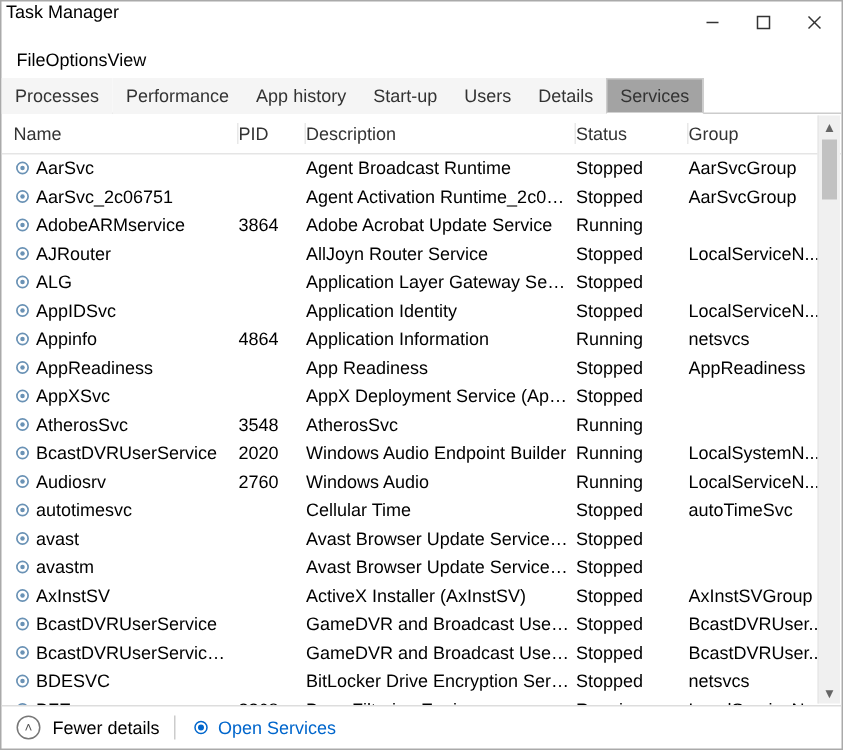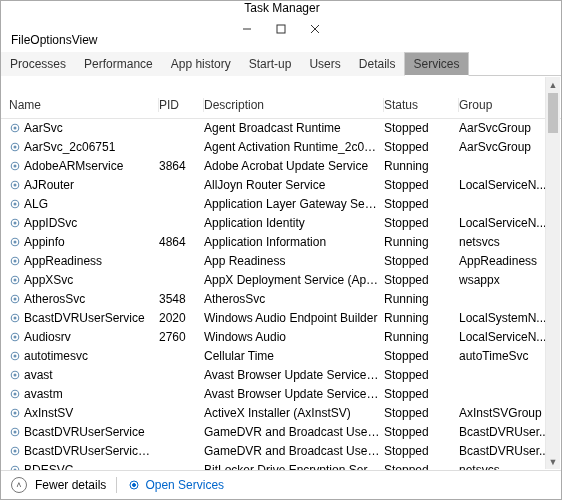--- a/index.html
+++ b/index.html
@@ -1,28 +1,28 @@
 <!DOCTYPE html>
 <html><head>
 <meta charset="utf-8">
 <style>
 * { box-sizing: border-box; margin: 0; padding: 0; font-family: "Segoe UI", sans-serif; }
 body { width: 562px; height: 500px; background: #fff; overflow: hidden; display: flex; flex-direction: column; border: 1px solid #aaa; font-size: 12px; }
-.titlebar { display: flex; align-items: center; height: 30px; padding: 0 20px; flex-direction: column; }
+.titlebar { display: flex; height: 30px; padding: 0 1px; }
 .titlebar-title { flex: 1; font-size: 12px; padding-left: 2px; }
 .win-controls { display: flex; }
 .win-btn { width: 34px; height: 28px; display: flex; align-items: center; justify-content: center; color: #333; }
 .win-btn svg { stroke: #333; stroke-width: 1; fill: none; }
 .menubar { display: flex; gap: 0; padding: 2px 10px 4px 10px; font-size: 12px; }
 .menubar span { }
 .tabs { display: flex; border-bottom: 1px solid #ccc; font-size: 12px; }
 .tab { padding: 4px 8px; border: 1px solid transparent; border-bottom: none; position: relative; top: 1px; background: #f5f5f5; color: #333; }
 .tab.active { background: #a3a3a3; border-color: #ccc; border-bottom: 1px solid #fff; }
 .table-wrap { flex: 1; overflow: hidden; position: relative; }
-.table-header { display: flex; border-bottom: 1px solid #e5e5e5; padding: 6px 0 6px 8px; font-size: 12px; color: #333; margin-top: 16px; }
+.table-header { display: flex; border-bottom: 1px solid #e5e5e5; padding: 6px 0 6px 8px; font-size: 12px; color: #333; }
 .col-name { width: 150px; }
 .col-pid { width: 45px; }
 .col-desc { width: 180px; }
 .col-status { width: 75px; }
 .col-group { flex: 1; }
 .rows { overflow-y: hidden; height: 410px; }
 .row { display: flex; padding: 1px 0 1px 8px; font-size: 12px; white-space: nowrap; line-height: 17px; }
 .row .cell { overflow: hidden; text-overflow: ellipsis; padding-right: 4px; }
 .gear { display: inline-block; width: 12px; height: 12px; vertical-align: -2px; margin-right: 3px; }
 .scrollbar { position: absolute; right: 1px; top: 1px; bottom: 1px; width: 15px; background: #f0f0f0; border-left: 1px solid #e8e8e8; }
@@ -166,21 +166,20 @@
         <div class="cell col-group">AppReadiness</div>
       </div>
       <div class="row">
         <div class="cell col-name"><svg class="gear" viewBox="0 0 16 16">
             <circle cx="8" cy="8" r="5" fill="none" stroke="#6a92b5" stroke-width="1.5"></circle>
             <circle cx="8" cy="8" r="2" fill="#6a92b5"></circle>
           </svg><span>AppXSvc</span></div>
         <div class="cell col-pid"></div>
         <div class="cell col-desc">AppX Deployment Service (AppXSVC)</div>
         <div class="cell col-status">Stopped</div>
-        <div class="cell col-group">wsappx</div>
       </div>
       <div class="row">
         <div class="cell col-name"><svg class="gear" viewBox="0 0 16 16">
             <circle cx="8" cy="8" r="5" fill="none" stroke="#6a92b5" stroke-width="1.5"></circle>
             <circle cx="8" cy="8" r="2" fill="#6a92b5"></circle>
           </svg><span>AtherosSvc</span></div>
         <div class="cell col-pid">3548</div>
         <div class="cell col-desc">AtherosSvc</div>
         <div class="cell col-status">Running</div>
         <div class="cell col-group"></div>

